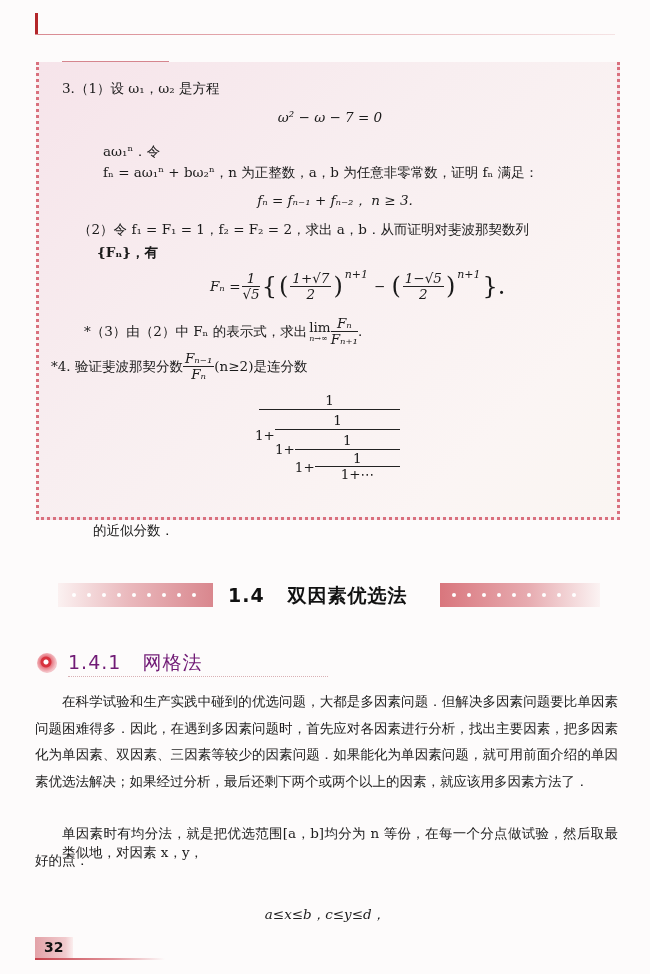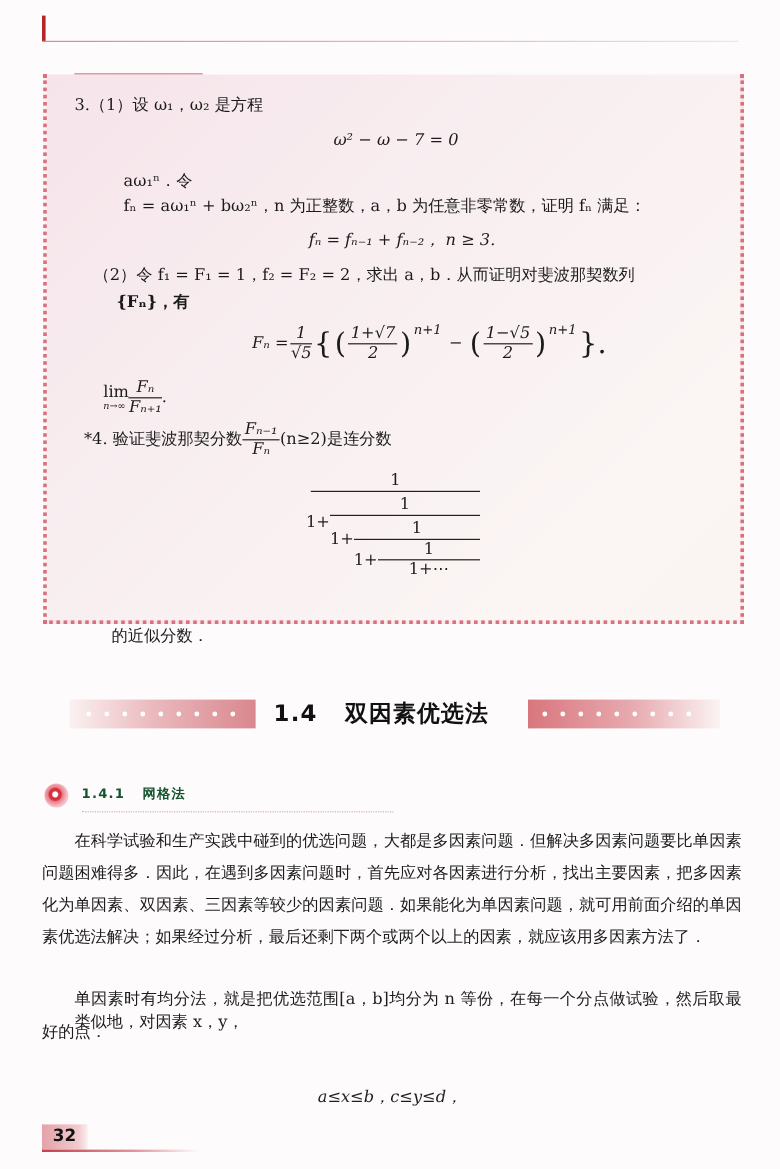--- a/index.html
+++ b/index.html
@@ -46,22 +46,22 @@
     background: linear-gradient(90deg, #d9767d 0%, #e7abb0 55%, #fbf3f3 100%); }
   .dots { position: absolute; top: 10px; left: 14px; height: 4px; display: flex; gap: 11px; }
   .dots i { display: block; width: 4px; height: 4px; border-radius: 50%; background: #fff; }
   .sec-title { left: 228px; top: 580px; width: 200px; height: 30px;
     font-family: "DejaVu Sans", sans-serif; font-weight: bold; font-size: 19px; line-height: 30px;
     color: #111; letter-spacing: 1px; white-space: nowrap; }
 
   
   .sub-icon { left: 37px; top: 653px; width: 20px; height: 20px; border-radius: 50%;
     background: radial-gradient(circle at 45% 45%, #fff 0 2px, #d8323e 3px 5px, #e77c86 6px, #f4c3c8 10px); }
-  .sub-title { left: 68px; top: 651px; font-family: "DejaVu Sans", sans-serif; font-weight: bold;
-    font-size: 11px; line-height: 22px; color: #14532d; white-space: nowrap; letter-spacing: 1px; }
+  .sub-title { left: 68px; top: 651px; font-family: "DejaVu Sans", sans-serif; font-weight: normal;
+    font-size: 19px; line-height: 22px; color: #701a75; white-space: nowrap; letter-spacing: 1px; }
   .sub-line { left: 68px; top: 676px; width: 260px; height: 0; border-top: 1px dotted #d9b0b4; }
 
   .body-p { left: 35px; width: 583px; font-size: 13.5px; line-height: 26.5px; color: #1c1c1c;
     text-align: justify; }
 
   
   .pg-box { left: 35px; top: 937px; width: 38px; height: 21px;
     background: linear-gradient(90deg, #e3a2a8 0%, #f1cbce 80%, #fbeeee 100%); }
   .pg-num { left: 44px; top: 937px; font-family: "DejaVu Sans", sans-serif; font-weight: bold;
     font-size: 14px; line-height: 21px; color: #111; }
@@ -105,32 +105,33 @@
   <span class="frac">
     <span class="num">1−√5</span>
     <span class="den">2</span>
   </span>
   <span style="font-size:24px;font-style:normal;">)</span>
   <sup style="align-self:flex-start;">n+1</sup>
   <span style="font-size:24px;font-style:normal;">}.</span>
 </div>
 
 <div class="abs txt" style="left:84px; top:316px; height:30px; display:flex; align-items:center;">
+  <span>*（3）由（2）中 Fₙ 的表示式，求出</span>
   <span style="display:inline-flex;flex-direction:column;align-items:flex-start;margin-left:2px;">
     <span style="line-height:14px;">lim</span>
     <span style="font-size:8px;line-height:9px;font-style:italic;">n→∞</span>
   </span>
   <span class="frac math">
     <span class="num">Fₙ</span>
     <span class="den">Fₙ₊₁</span>
   </span>
   <span>.</span>
 </div>
 
-<div class="abs txt" style="left:70px; top:350px; height:32px; display:flex; align-items:center;">
+<div class="abs txt" style="left:51px; top:350px; height:32px; display:flex; align-items:center;">
   <span>*4. 验证斐波那契分数</span>
   <span class="frac math">
     <span class="num">Fₙ₋₁</span>
     <span class="den">Fₙ</span>
   </span>
   <span>(n≥2)是连分数</span>
 </div>
 
 <div class="abs" style="left:255px; top:392px; width:145px; font-size:13.5px;">
   <div class="c" style="border-bottom:1px solid #222; line-height:17px; margin-left:4px;">1</div>

